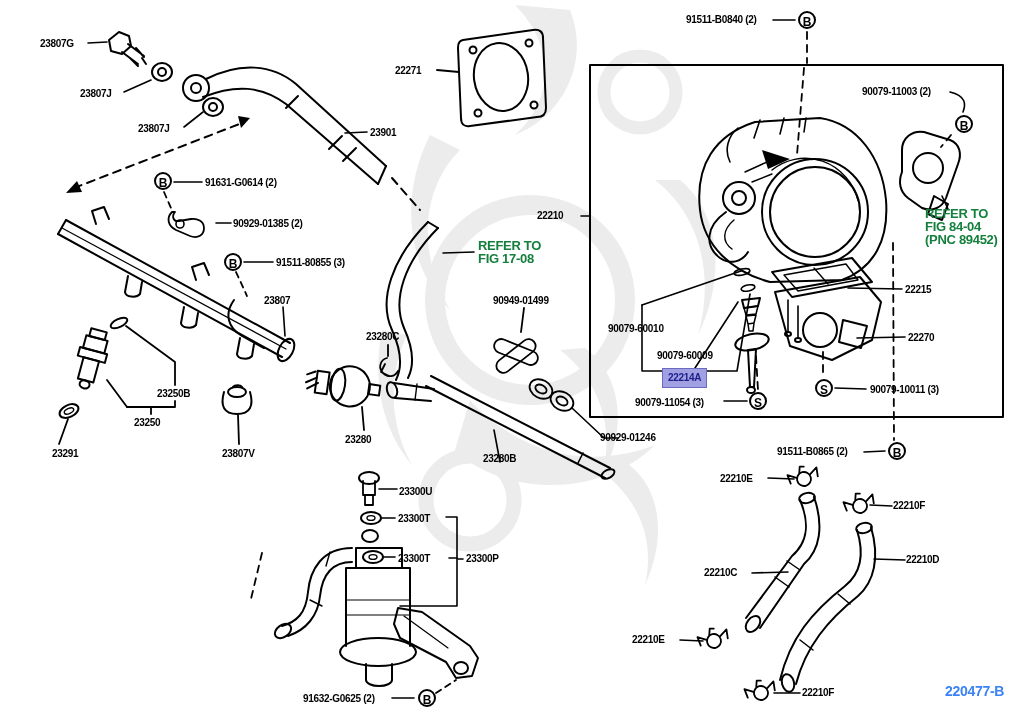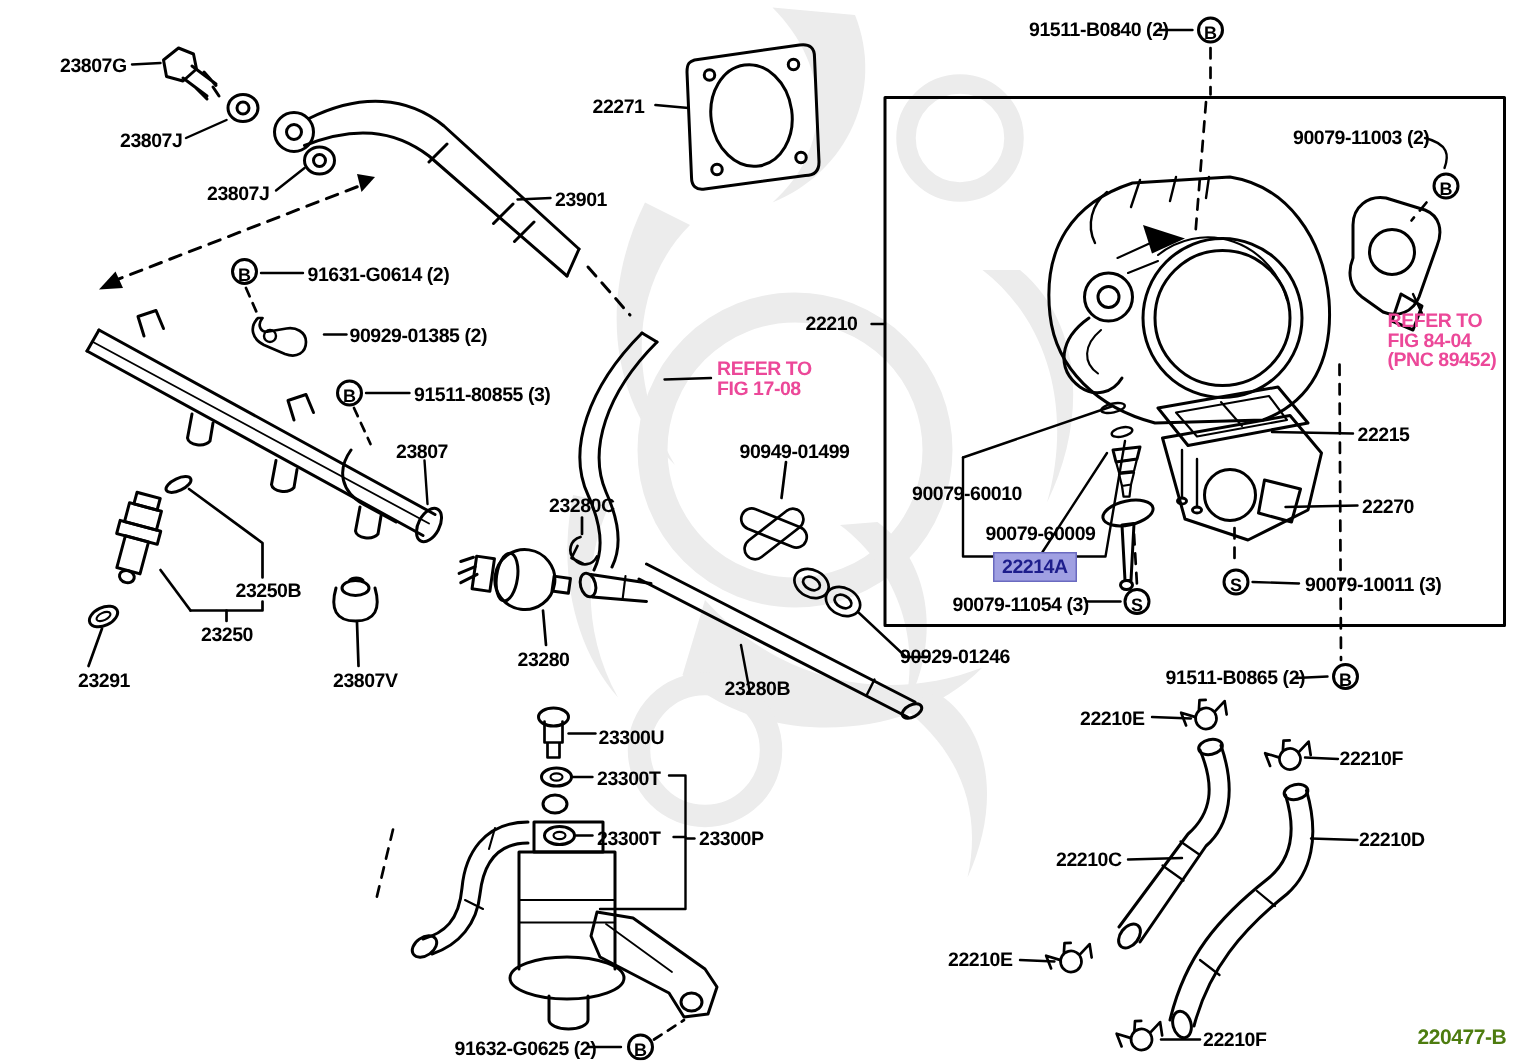--- a/index.html
+++ b/index.html
@@ -1,27 +1,27 @@
 <!DOCTYPE html>
 <html><head>
 <meta charset="utf-8">
 <style>
   html,body{margin:0;padding:0;background:#fff;}
   #stage{position:relative;width:1024px;height:707px;background:#ffffff;overflow:hidden;
          font-family:"Liberation Sans",sans-serif;}
   #art{position:absolute;left:0;top:0;}
-  .lbl{position:absolute;font-weight:700;font-size:13px;line-height:13px;letter-spacing:-0.3px;
+  .lbl{position:absolute;font-weight:700;font-size:10px;line-height:13px;letter-spacing:-0.3px;
        color:#000;white-space:nowrap;}
-  .note{position:absolute;font-weight:700;font-size:13px;line-height:13px;letter-spacing:-0.3px;color:#ec4899;}
+  .note{position:absolute;font-weight:700;font-size:13px;line-height:13px;letter-spacing:-0.3px;color:#15803d;}
   .note div{white-space:nowrap;}
   .callout{position:absolute;width:18px;height:18px;border:2px solid #000;border-radius:50%;
        background:#fff;color:#000;font-weight:700;font-size:12px;line-height:18px;text-align:center;
        box-sizing:border-box;}
   .hl{display:inline-block;padding:2px 5px 3px 5px;border:1px solid #4d7c0f;background:#a0a0e2;color:#1d1d8c;}
-  .figcode{position:absolute;font-weight:700;font-size:14px;letter-spacing:-0.3px;color:#4d7c0f;}
+  .figcode{position:absolute;font-weight:700;font-size:14px;letter-spacing:-0.3px;color:#3b82f6;}
 </style>
 </head>
 <body>
 
 <div id="stage">
 
 <svg id="art" width="1024" height="707" viewBox="0 0 1024 707">
 
   <g fill="#ececec" stroke="none">
     <path d="M515,5 C555,45 555,100 515,135 C565,115 590,60 570,10 Z"></path>

